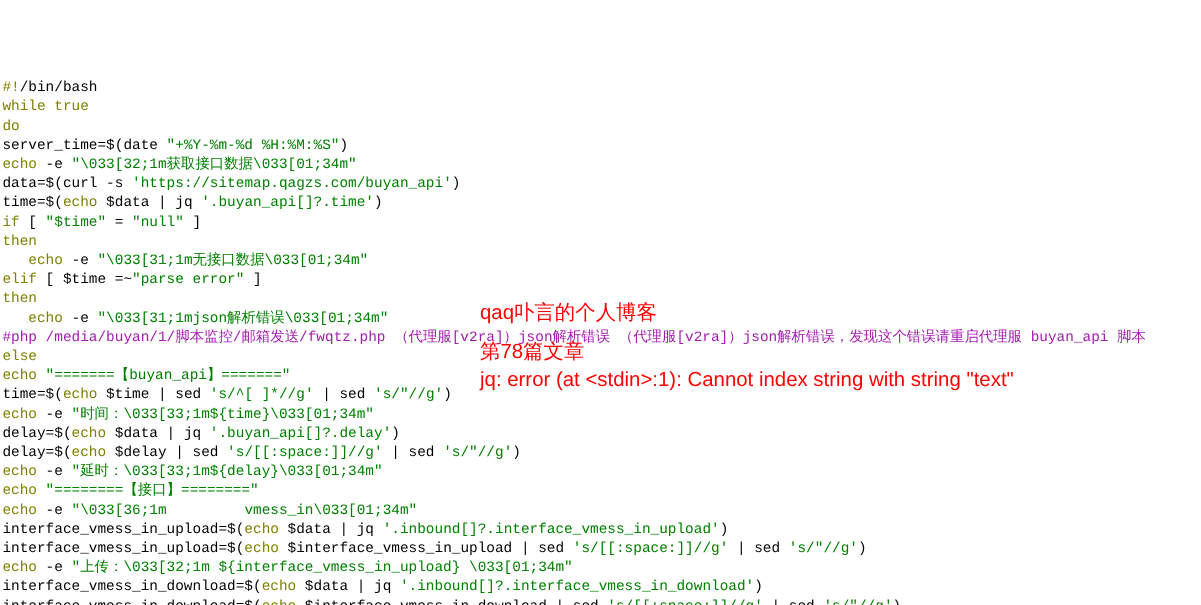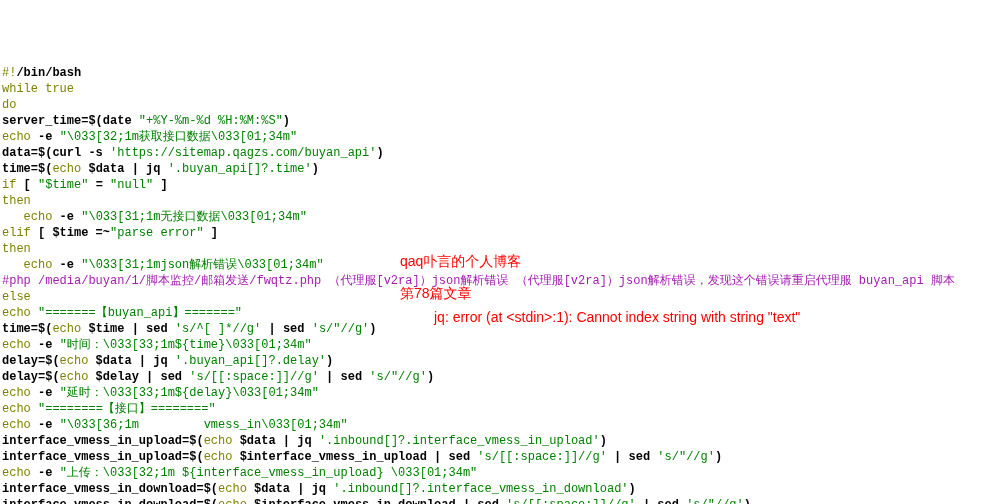--- a/index.html
+++ b/index.html
@@ -10,38 +10,38 @@
     line-height: 16px;
     background: #fff;
     width: 1001px;
     position: relative;
     white-space: pre;
     overflow: hidden;
   }
   #code { padding: 1px 2px; }
   .line { display: block; }
   .c-olive { color: #808000; }   
-  .c-black { color: #000000; font-weight: bold; }
+  .c-black { color: #000000; }
   .c-green { color: #008000; }
   .c-gray  { color: #a21caf; }   
   .overlay {
     position: absolute;
     color: #ff0000;
     font-family: Arial, "Microsoft YaHei", sans-serif;
-    font-size: 14px;
+    font-size: 17px;
     left: 400px;
   }
 </style>
 </head>
 <body>
 
 
 
 <div id="code"><span class="line"><span class="c-olive">#!</span><span class="c-black">/bin/bash</span></span><span class="line"><span class="c-olive">while true</span></span><span class="line"><span class="c-olive">do</span></span><span class="line"><span class="c-black">server_time=$(date </span><span class="c-green">"+%Y-%m-%d %H:%M:%S"</span><span class="c-black">)</span></span><span class="line"><span class="c-olive">echo</span><span class="c-black"> -e </span><span class="c-green">"\033[32;1m获取接口数据\033[01;34m"</span></span><span class="line"><span class="c-black">data=$(curl -s </span><span class="c-green">'https://sitemap.qagzs.com/buyan_api'</span><span class="c-black">)</span></span><span class="line"><span class="c-black">time=$(</span><span class="c-olive">echo</span><span class="c-black"> $data | jq </span><span class="c-green">'.buyan_api[]?.time'</span><span class="c-black">)</span></span><span class="line"><span class="c-olive">if</span><span class="c-black"> [ </span><span class="c-green">"$time"</span><span class="c-black"> = </span><span class="c-green">"null"</span><span class="c-black"> ]</span></span><span class="line"><span class="c-olive">then</span></span><span class="line"><span class="c-black">   </span><span class="c-olive">echo</span><span class="c-black"> -e </span><span class="c-green">"\033[31;1m无接口数据\033[01;34m"</span></span><span class="line"><span class="c-olive">elif</span><span class="c-black"> [ $time =~</span><span class="c-green">"parse error"</span><span class="c-black"> ]</span></span><span class="line"><span class="c-olive">then</span></span><span class="line"><span class="c-black">   </span><span class="c-olive">echo</span><span class="c-black"> -e </span><span class="c-green">"\033[31;1mjson解析错误\033[01;34m"</span></span><span class="line"><span class="c-gray">#php /media/buyan/1/脚本监控/邮箱发送/fwqtz.php （代理服[v2ra]）json解析错误 （代理服[v2ra]）json解析错误，发现这个错误请重启代理服 buyan_api 脚本</span></span><span class="line"><span class="c-olive">else</span></span><span class="line"><span class="c-olive">echo</span><span class="c-black"> </span><span class="c-green">"=======【buyan_api】======="</span></span><span class="line"><span class="c-black">time=$(</span><span class="c-olive">echo</span><span class="c-black"> $time | sed </span><span class="c-green">'s/^[ ]*//g'</span><span class="c-black"> | sed </span><span class="c-green">'s/"//g'</span><span class="c-black">)</span></span><span class="line"><span class="c-olive">echo</span><span class="c-black"> -e </span><span class="c-green">"时间：\033[33;1m${time}\033[01;34m"</span></span><span class="line"><span class="c-black">delay=$(</span><span class="c-olive">echo</span><span class="c-black"> $data | jq </span><span class="c-green">'.buyan_api[]?.delay'</span><span class="c-black">)</span></span><span class="line"><span class="c-black">delay=$(</span><span class="c-olive">echo</span><span class="c-black"> $delay | sed </span><span class="c-green">'s/[[:space:]]//g'</span><span class="c-black"> | sed </span><span class="c-green">'s/"//g'</span><span class="c-black">)</span></span><span class="line"><span class="c-olive">echo</span><span class="c-black"> -e </span><span class="c-green">"延时：\033[33;1m${delay}\033[01;34m"</span></span><span class="line"><span class="c-olive">echo</span><span class="c-black"> </span><span class="c-green">"========【接口】========"</span></span><span class="line"><span class="c-olive">echo</span><span class="c-black"> -e </span><span class="c-green">"\033[36;1m         vmess_in\033[01;34m"</span></span><span class="line"><span class="c-black">interface_vmess_in_upload=$(</span><span class="c-olive">echo</span><span class="c-black"> $data | jq </span><span class="c-green">'.inbound[]?.interface_vmess_in_upload'</span><span class="c-black">)</span></span><span class="line"><span class="c-black">interface_vmess_in_upload=$(</span><span class="c-olive">echo</span><span class="c-black"> $interface_vmess_in_upload | sed </span><span class="c-green">'s/[[:space:]]//g'</span><span class="c-black"> | sed </span><span class="c-green">'s/"//g'</span><span class="c-black">)</span></span><span class="line"><span class="c-olive">echo</span><span class="c-black"> -e </span><span class="c-green">"上传：\033[32;1m ${interface_vmess_in_upload} \033[01;34m"</span></span><span class="line"><span class="c-black">interface_vmess_in_download=$(</span><span class="c-olive">echo</span><span class="c-black"> $data | jq </span><span class="c-green">'.inbound[]?.interface_vmess_in_download'</span><span class="c-black">)</span></span><span class="line"><span class="c-black">interface_vmess_in_download=$(</span><span class="c-olive">echo</span><span class="c-black"> $interface_vmess_in_download | sed </span><span class="c-green">'s/[[:space:]]//g'</span><span class="c-black"> | sed </span><span class="c-green">'s/"//g'</span><span class="c-black">)</span></span></div>
 
 <div class="overlay" style="top:253px;">qaq卟言的个人博客</div>
 <div class="overlay" style="top:285px;">第78篇文章</div>
-<div class="overlay" style="top:309px;margin-left:34px;">jq: error (at &lt;stdin&gt;:1): Cannot index string with string "text"</div>
+<div class="overlay" style="top:309px;">jq: error (at &lt;stdin&gt;:1): Cannot index string with string "text"</div>
 
 
 
 
 
 
 </body></html>

